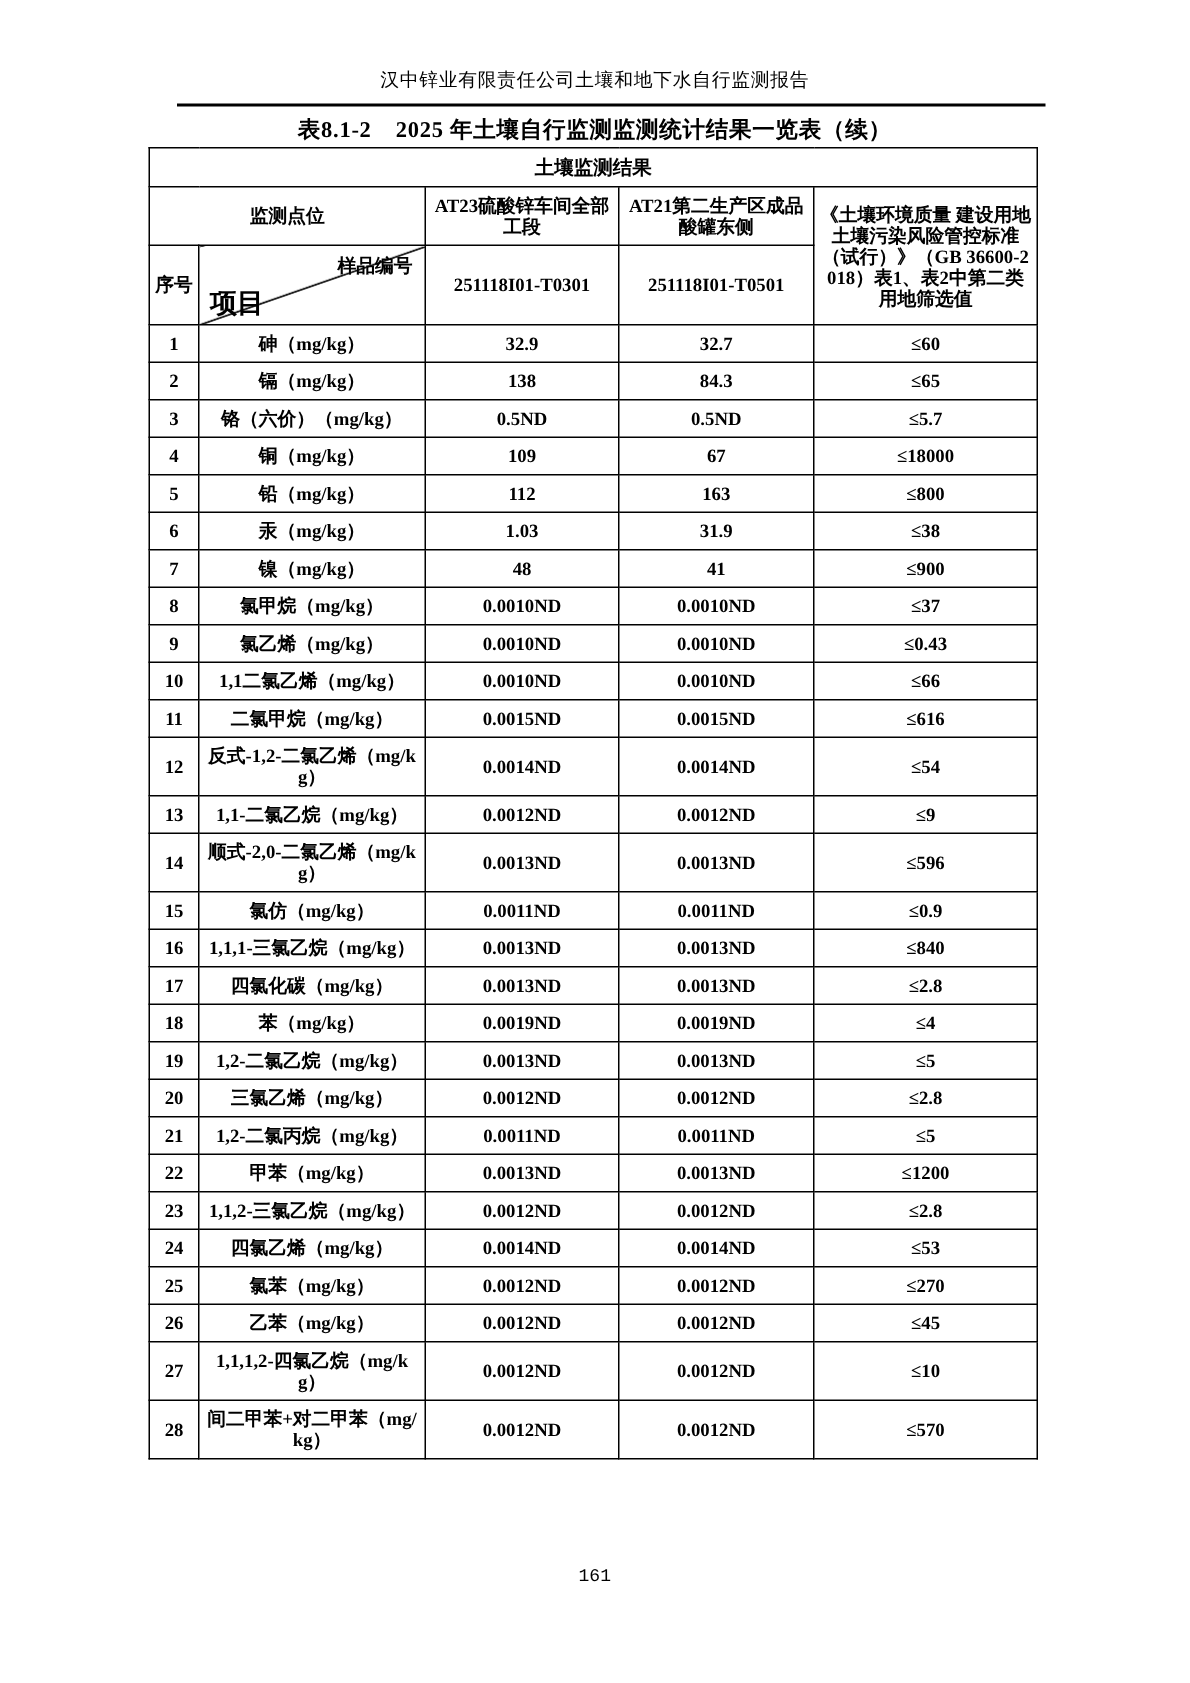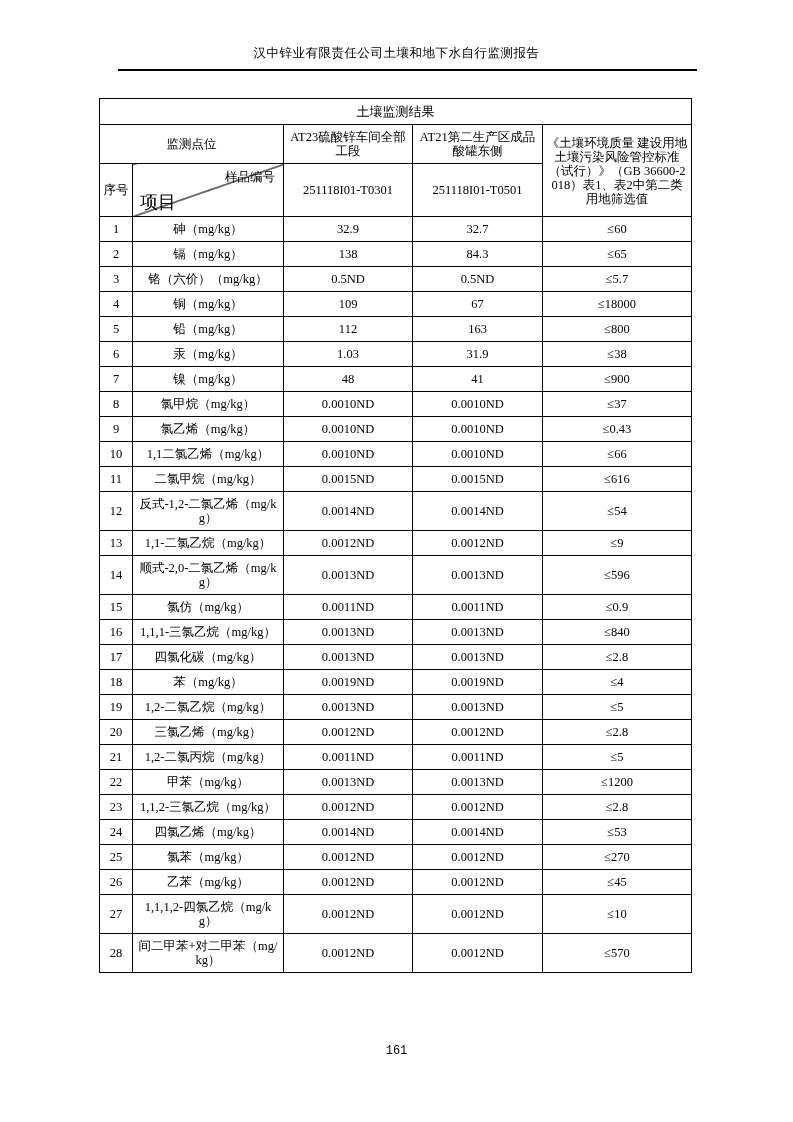--- a/index.html
+++ b/index.html
@@ -17,20 +17,21 @@
   }
   .doc-title{
     position:absolute;top:77px;left:0;width:100%;
     text-align:center;font-weight:bold;font-size:15px;letter-spacing:0.5px;
   }
   .doc-title .title-label{margin-right:16px;}
   table.monitor{
     position:absolute;top:98px;left:99px;width:592px;
     border-collapse:collapse;table-layout:fixed;
     border:1.5px solid #000;
+    font-weight:bold;
   }
   table.monitor td{
     border:1px solid #000;text-align:center;vertical-align:middle;
     font-size:12.5px;line-height:14px;padding:5px 3px;
     word-break:break-all;
   }
   tr.section-row td{height:15px;font-size:13px;}
   tr.hrow1 td{height:28px;}
   tr.hrow2 td{height:42px;}
   td.std-cell{padding:2px 4px;line-height:15px;}
@@ -51,20 +52,23 @@
   }
 </style>
 </head>
 <body>
 
 <div class="page">
 
   <div class="doc-header">汉中锌业有限责任公司土壤和地下水自行监测报告</div>
   <div class="header-rule"></div>
 
+  <div class="doc-title">
+    <span class="title-label">表8.1-2</span><span>2025 年土壤自行监测监测统计结果一览表（续）</span>
+  </div>
 
   <table class="monitor">
     <colgroup>
       <col style="width:33px">
       <col style="width:151px">
       <col style="width:129px">
       <col style="width:130px">
       <col style="width:149px">
     </colgroup>
     <tbody>

